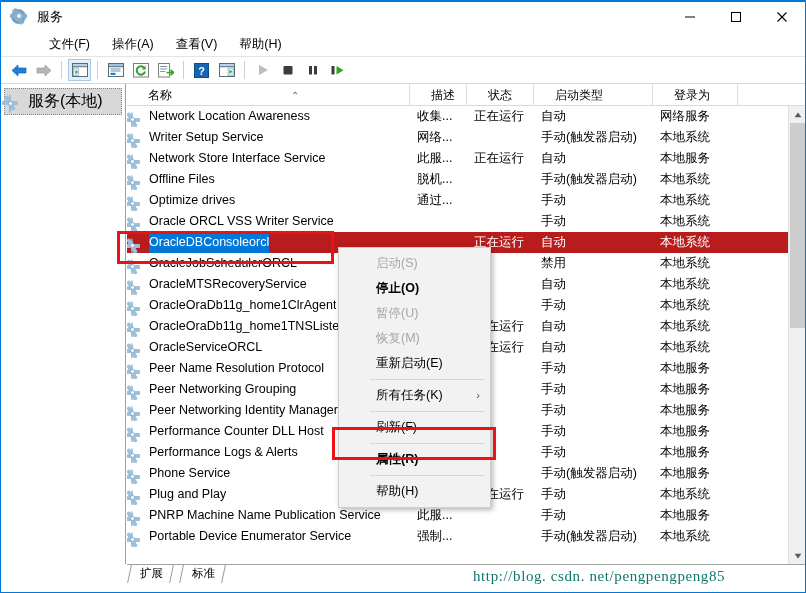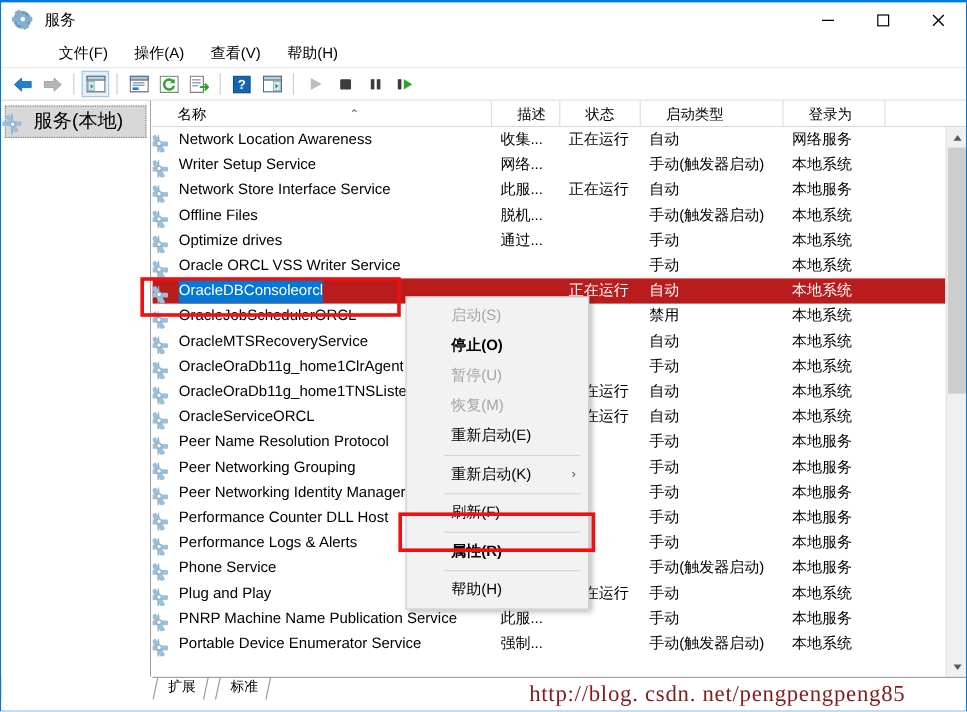--- a/index.html
+++ b/index.html
@@ -227,23 +227,23 @@
   #tab-extend { left: 2px; }
   #tab-standard { left: 54px; }
 
   .statusbar {
     position: absolute; left: 0; top: 582px; width: 804px; height: 9px;
     background: #ffffff; border-top: 1px solid #ffffff;
   }
 
   
   .watermark {
-    position: absolute; left: 440px; top: 566px;
+    position: absolute; left: 472px; top: 566px;
     font-family: "Liberation Serif", "DejaVu Serif", serif;
-    font-size: 19px; color: #7f1d1d; letter-spacing: 0.6px;
+    font-size: 15px; color: #0f766e; letter-spacing: 0.6px;
     white-space: nowrap; z-index: 70; user-select: none;
   }
 </style>
 </head>
 <body>
 
 <div id="app">
 
   <div class="titlebar">
     <div class="title-icon">
@@ -620,21 +620,21 @@
     </div>
   </div>
 
   <div class="ctxmenu" id="ctxmenu">
       <div class="ctx-item disabled"><span>启动(S)</span></div>
       <div class="ctx-item bold"><span>停止(O)</span></div>
       <div class="ctx-item disabled"><span>暂停(U)</span></div>
       <div class="ctx-item disabled"><span>恢复(M)</span></div>
       <div class="ctx-item"><span>重新启动(E)</span></div>
       <div class="ctx-sep"></div>
-      <div class="ctx-item"><span>重新启动(K)</span><span class="ctx-sub-arrow">›</span></div>
+      <div class="ctx-item"><span>所有任务(K)</span><span class="ctx-sub-arrow">›</span></div>
       <div class="ctx-sep"></div>
       <div class="ctx-item"><span>刷新(F)</span></div>
       <div class="ctx-sep"></div>
       <div class="ctx-item bold"><span>属性(R)</span></div>
       <div class="ctx-sep"></div>
       <div class="ctx-item"><span>帮助(H)</span></div>
     </div>
 
   <div class="redbox" id="redbox-row"></div>
   <div class="redbox" id="redbox-props"></div>

